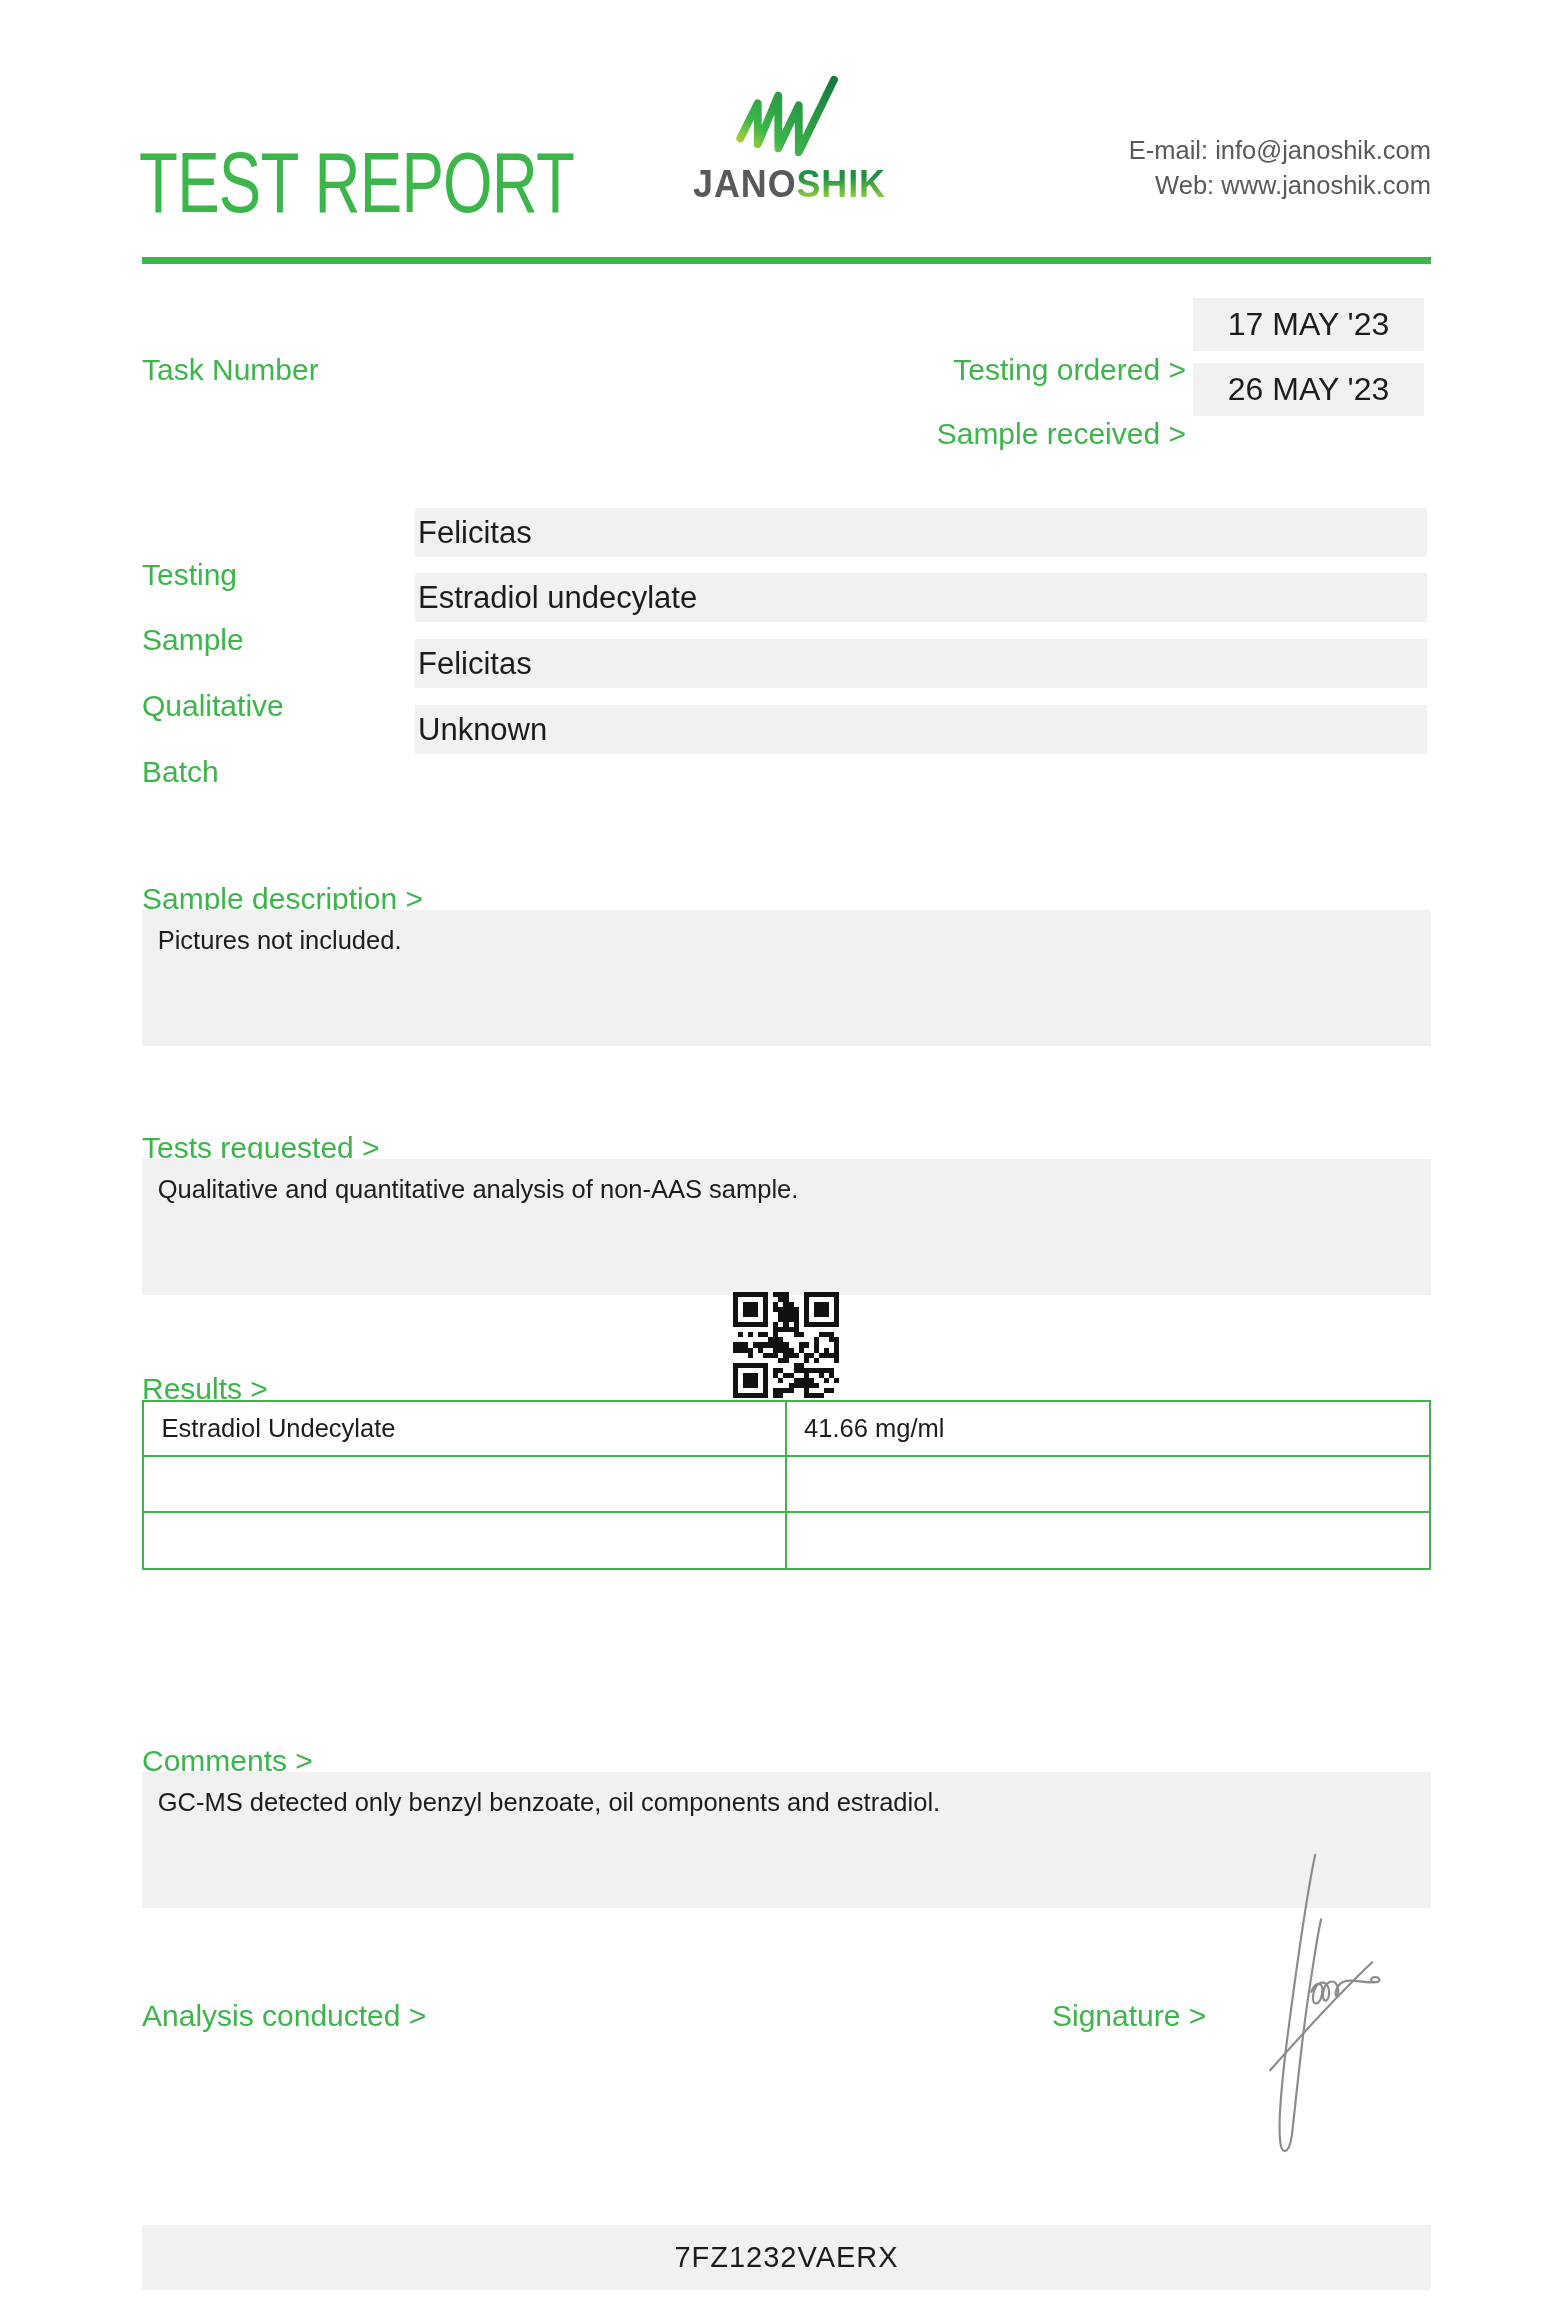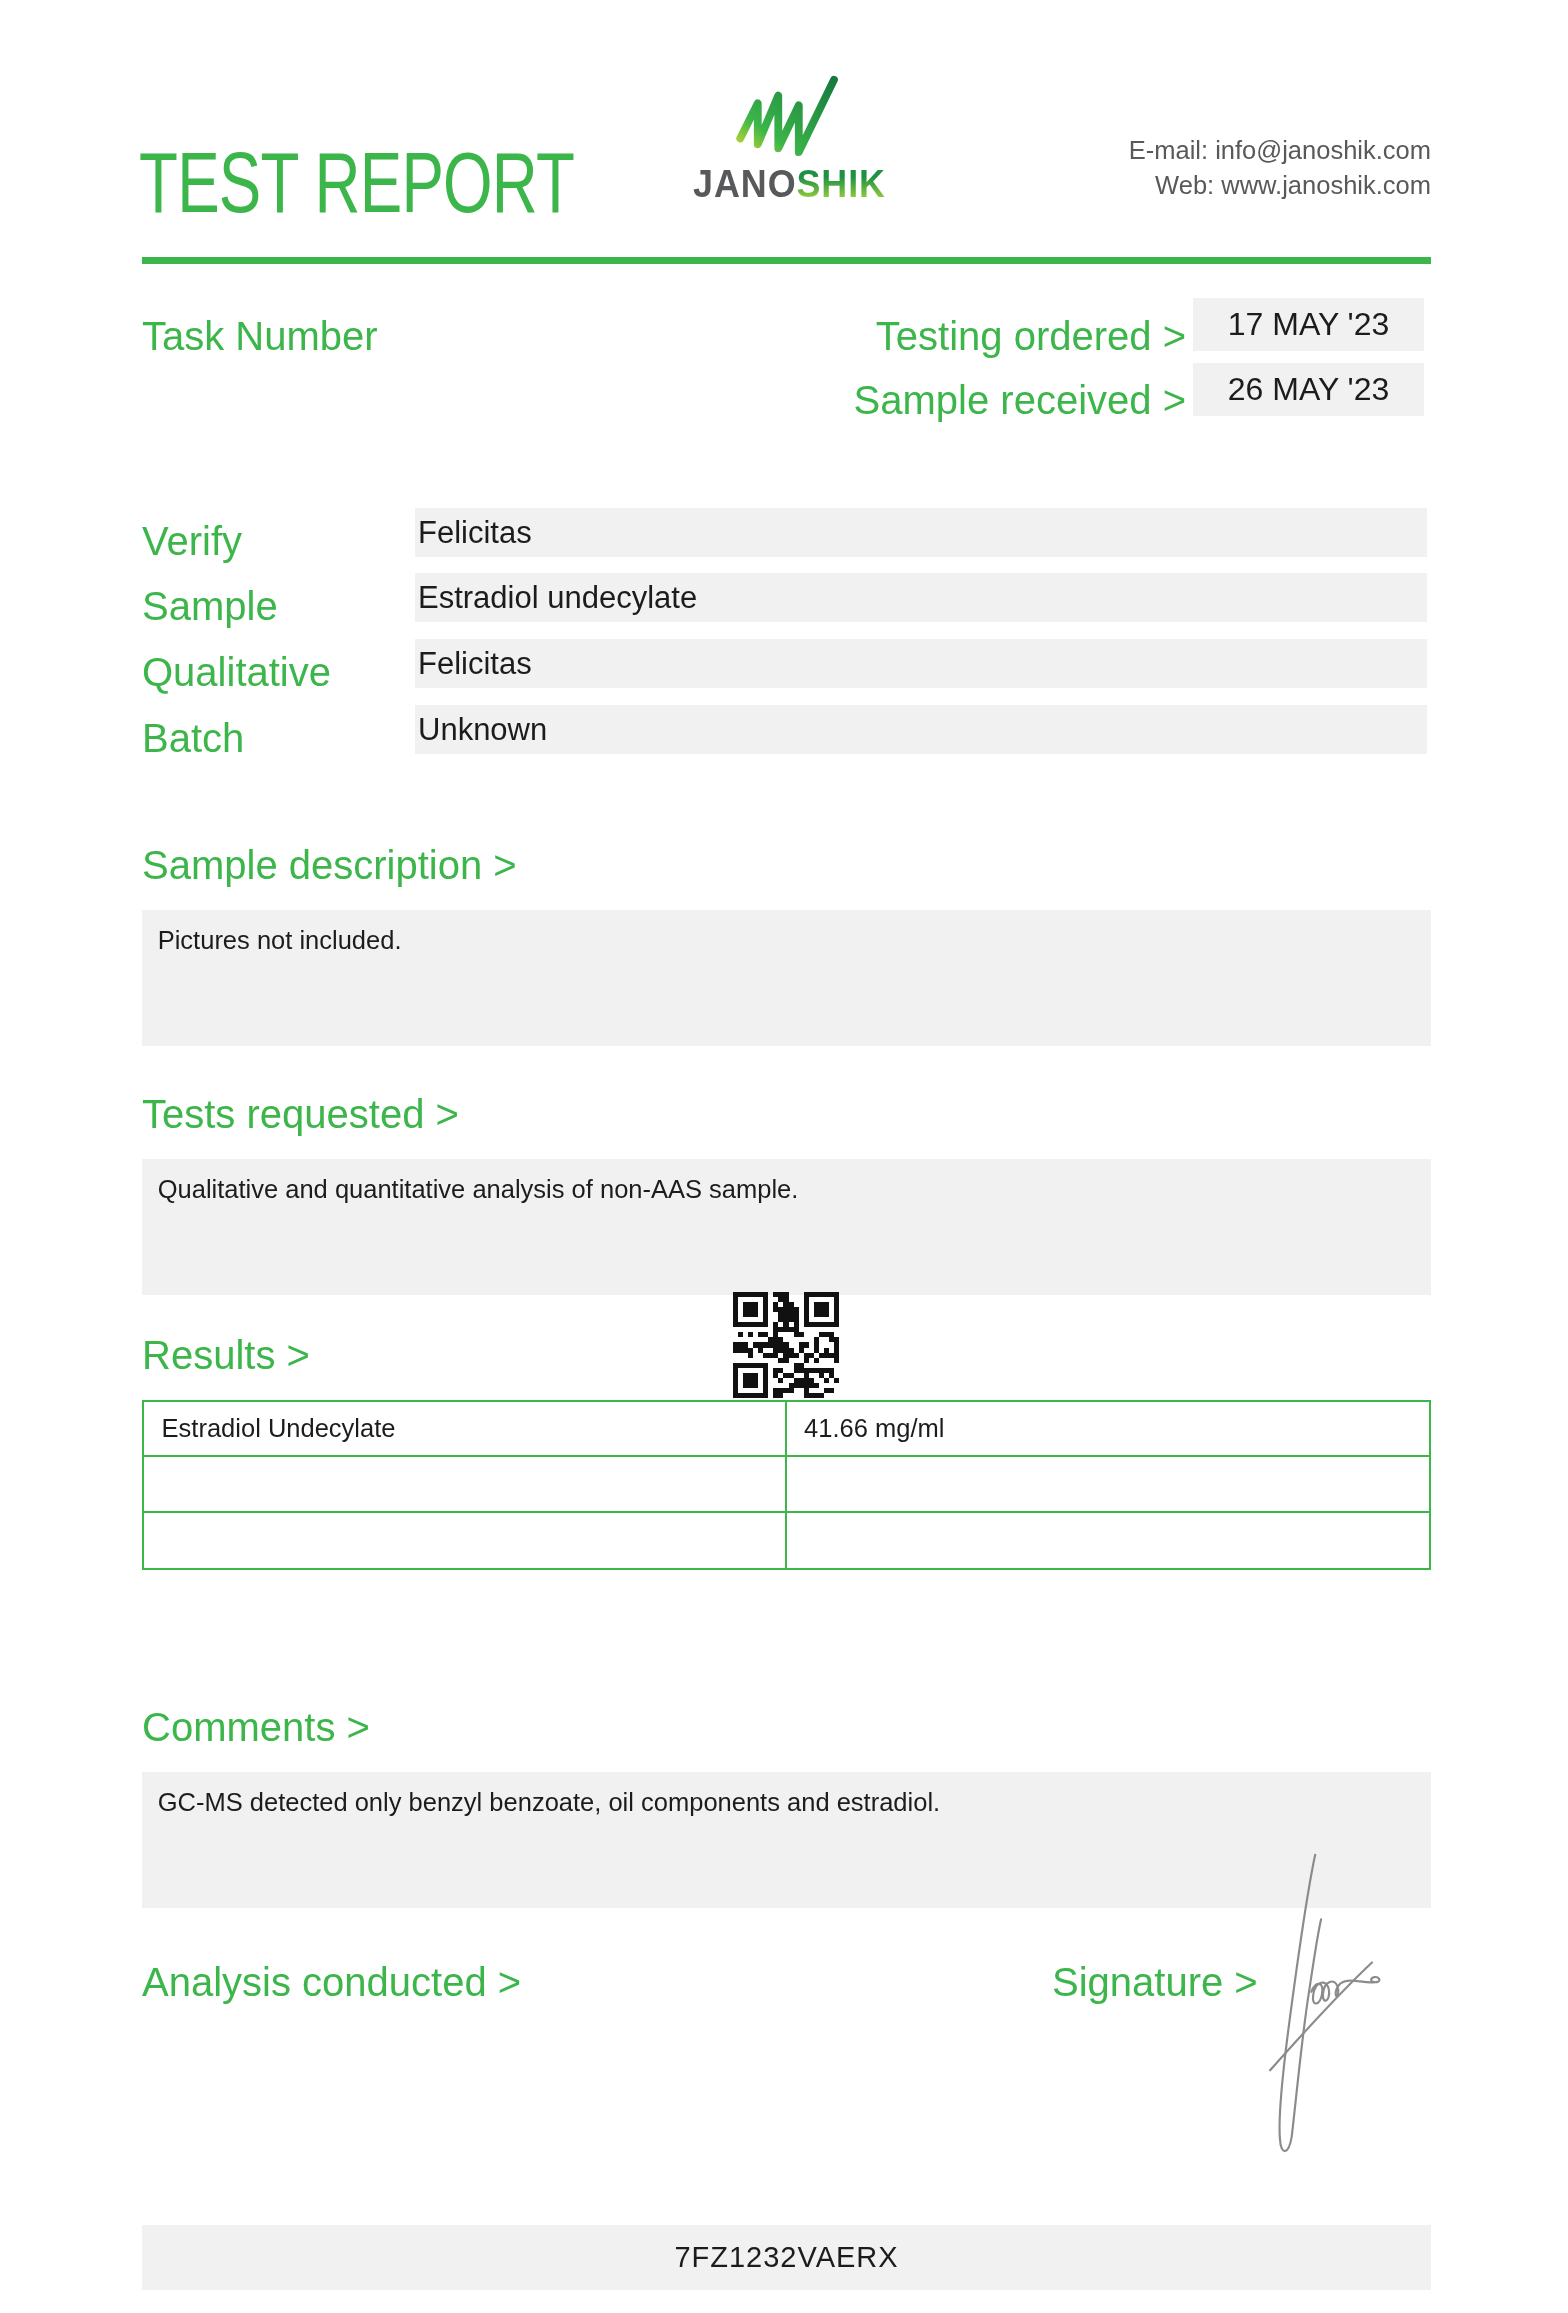--- a/index.html
+++ b/index.html
@@ -25,21 +25,21 @@
   .logo-jano{color:#58595b;}
   .logo-shik{color:var(--green);}
   @supports ((-webkit-background-clip:text) or (background-clip:text)){
     .logo-shik{
       background:linear-gradient(180deg,#1f9143 35%,#7cc13f 75%,#c8d92e 100%);
       -webkit-background-clip:text;background-clip:text;color:transparent;
     }
   }
   .contact{right:137px;top:133px;text-align:right;font-size:25.5px;color:var(--graytext);line-height:35px;white-space:nowrap;}
   .rule{left:142px;top:257px;width:1289px;height:6.9px;background:var(--green);}
-  .glabel{color:var(--green);font-size:40px;white-space:nowrap;line-height:1.2;}
+  .glabel{color:var(--green);font-size:30px;white-space:nowrap;line-height:1.2;margin-top:40px;}
   .gbox{background:var(--gray-box);}
   .valtext{color:var(--dark);white-space:nowrap;}
   .task-label{left:142px;top:312px;}
   .task-box{left:415px;top:298px;width:365px;height:53px;}
   .task-box span{display:block;padding-left:16.7px;font-size:33px;line-height:53px;}
   .ordered-label{left:843px;top:312px;width:343px;text-align:right;}
   .ordered-box{left:1193px;top:298px;width:231px;height:53px;text-align:center;}
   .ordered-box span{font-size:32px;line-height:53px;}
   .received-label{left:843px;top:376px;width:343px;text-align:right;}
   .received-box{left:1193px;top:363px;width:231px;height:53px;text-align:center;}
@@ -103,21 +103,21 @@
   <div class="abs glabel ordered-label">Testing ordered  &gt;</div>
   <div class="abs gbox ordered-box">
     <span class="valtext">17 MAY '23</span>
   </div>
 
   <div class="abs glabel received-label">Sample received &gt;</div>
   <div class="abs gbox received-box">
     <span class="valtext">26 MAY '23</span>
   </div>
 
-  <div class="abs glabel info-label" style="top:517px">Verify</div>
+  <div class="abs glabel info-label" style="top:517px">Testing</div>
   <div class="abs gbox info-box" style="top:508px">
     <span class="valtext">Felicitas</span>
   </div>
 
   <div class="abs glabel info-label" style="top:582px">Sample</div>
   <div class="abs gbox info-box" style="top:573px">
     <span class="valtext">Estradiol undecylate</span>
   </div>
 
   <div class="abs glabel info-label" style="top:648px">Qualitative</div>

